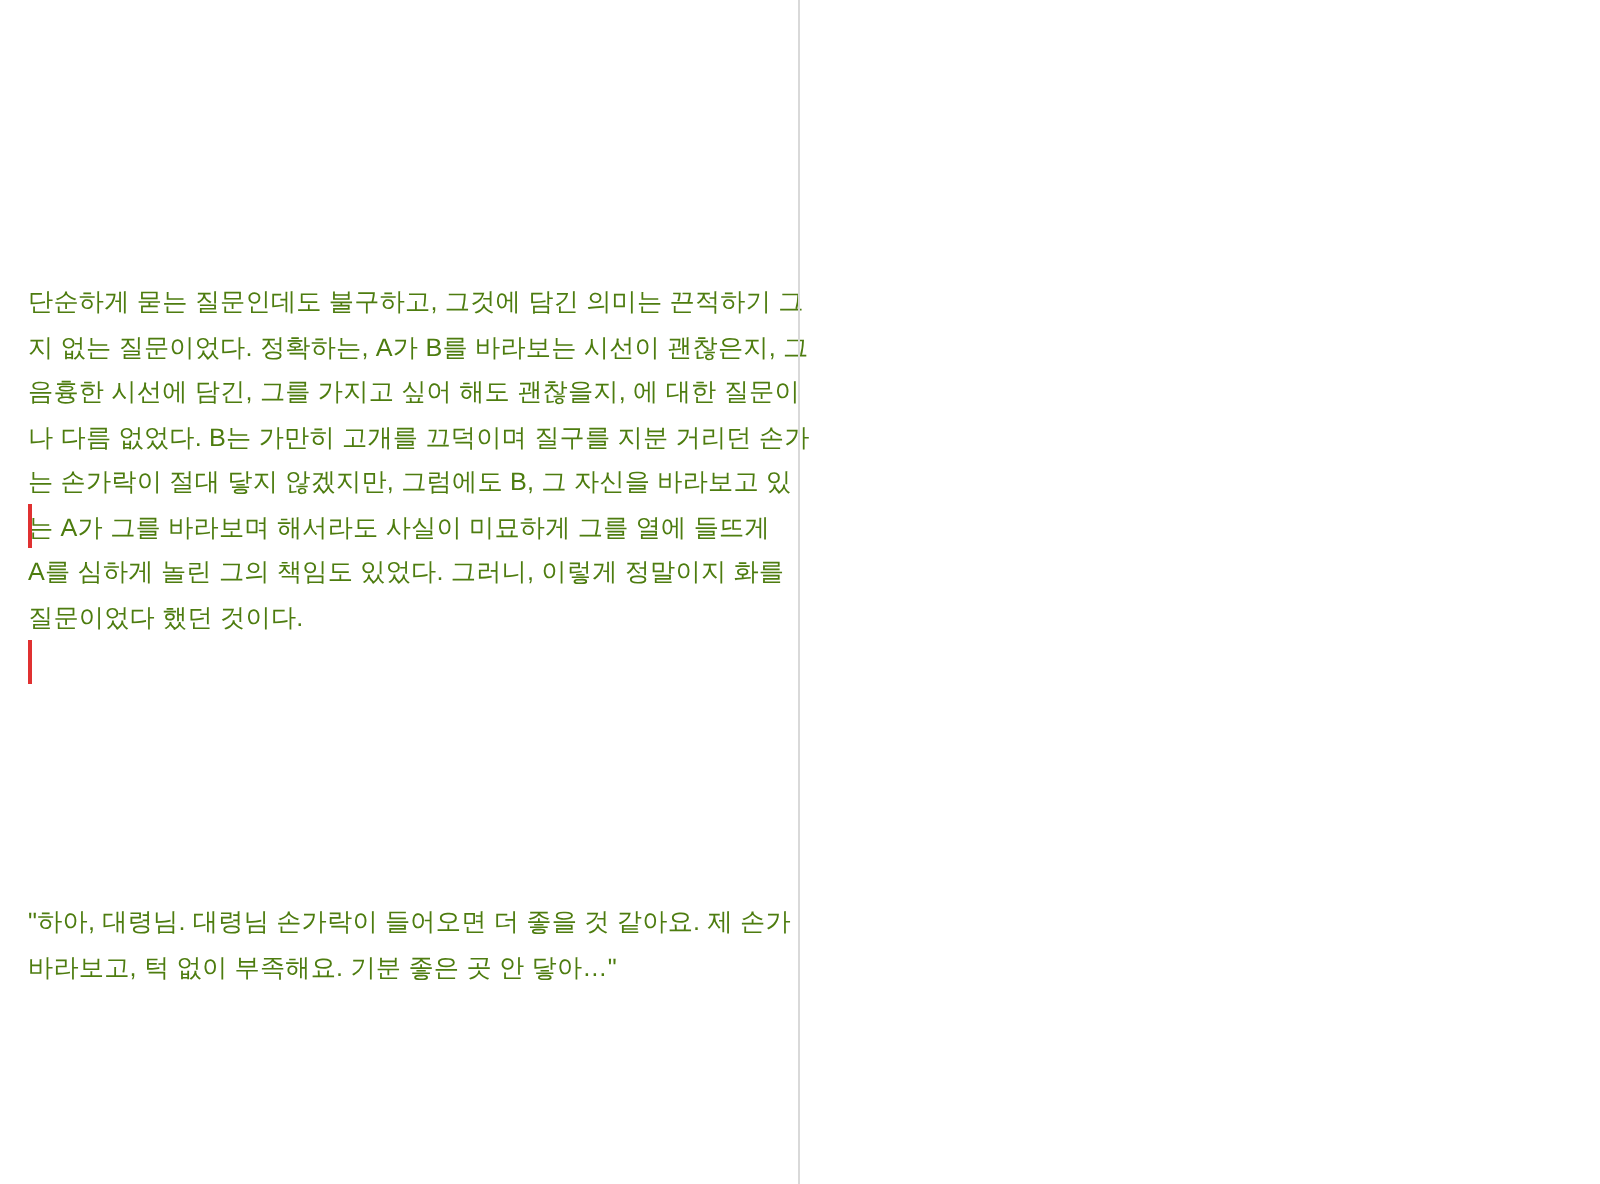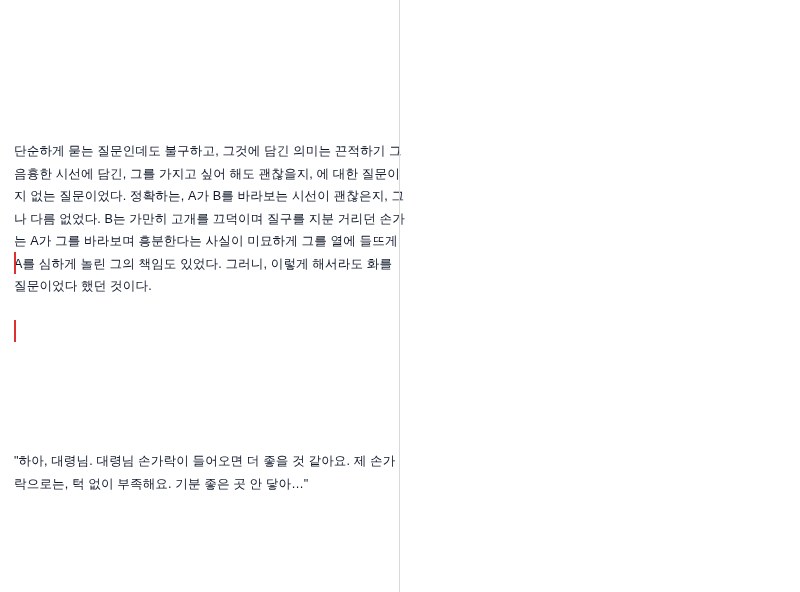--- a/index.html
+++ b/index.html
@@ -39,21 +39,21 @@
     top: 0;
     width: 1px;
     height: 592px;
     background: #d9d9d9;
   }
   .para {
     position: absolute;
     box-sizing: border-box;
     font-size: 12.6px;
     line-height: 22.5px;
-    color: #0f172a;
+    color: #4d7c0f;
     text-align: justify;
     text-justify: inter-character;
     letter-spacing: 0.1px;
   }
   .para .line {
     display: block;
     white-space: nowrap;
   }
   
   .mark {
@@ -75,34 +75,35 @@
 </style>
 </head>
 <body>
 
 <div class="page">
 
   <div class="column left">
 
     <div class="para" id="left-para-1">
       <span class="line">단순하게 묻는 질문인데도 불구하고, 그것에 담긴 의미는 끈적하기 그</span>
+      <span class="line">지 없는 질문이었다. 정확하는, A가 B를 바라보는 시선이 괜찮은지, 그</span>
       <span class="line">음흉한 시선에 담긴, 그를 가지고 싶어 해도 괜찮을지, 에 대한 질문이</span>
-      <span class="line">지 없는 질문이었다. 정확하는, A가 B를 바라보는 시선이 괜찮은지, 그</span>
       <span class="line">나 다름 없었다. B는 가만히 고개를 끄덕이며 질구를 지분 거리던 손가</span>
-      <span class="line">는 A가 그를 바라보며 흥분한다는 사실이 미묘하게 그를 열에 들뜨게</span>
-      <span class="line">A를 심하게 놀린 그의 책임도 있었다. 그러니, 이렇게 해서라도 화를</span>
+      <span class="line">는 손가락이 절대 닿지 않겠지만, 그럼에도 B, 그 자신을 바라보고 있</span>
+      <span class="line">는 A가 그를 바라보며 해서라도 사실이 미묘하게 그를 열에 들뜨게</span>
+      <span class="line">A를 심하게 놀린 그의 책임도 있었다. 그러니, 이렇게 정말이지 화를</span>
       <span class="line">질문이었다 했던 것이다.</span>
     </div>
 
     <div class="mark" style="left:14px; top:252px; height:22px;"></div>
     <div class="mark" style="left:14px; top:320px; height:22px;"></div>
 
     <div class="para" id="left-para-2">
       <span class="line">"하아, 대령님. 대령님 손가락이 들어오면 더 좋을 것 같아요. 제 손가</span>
-      <span class="line">락으로는, 턱 없이 부족해요. 기분 좋은 곳 안 닿아…"</span>
+      <span class="line">바라보고, 턱 없이 부족해요. 기분 좋은 곳 안 닿아…"</span>
     </div>
 
   </div>
 
   <div class="divider"></div>
 
   <div class="column right">
 
     
 

